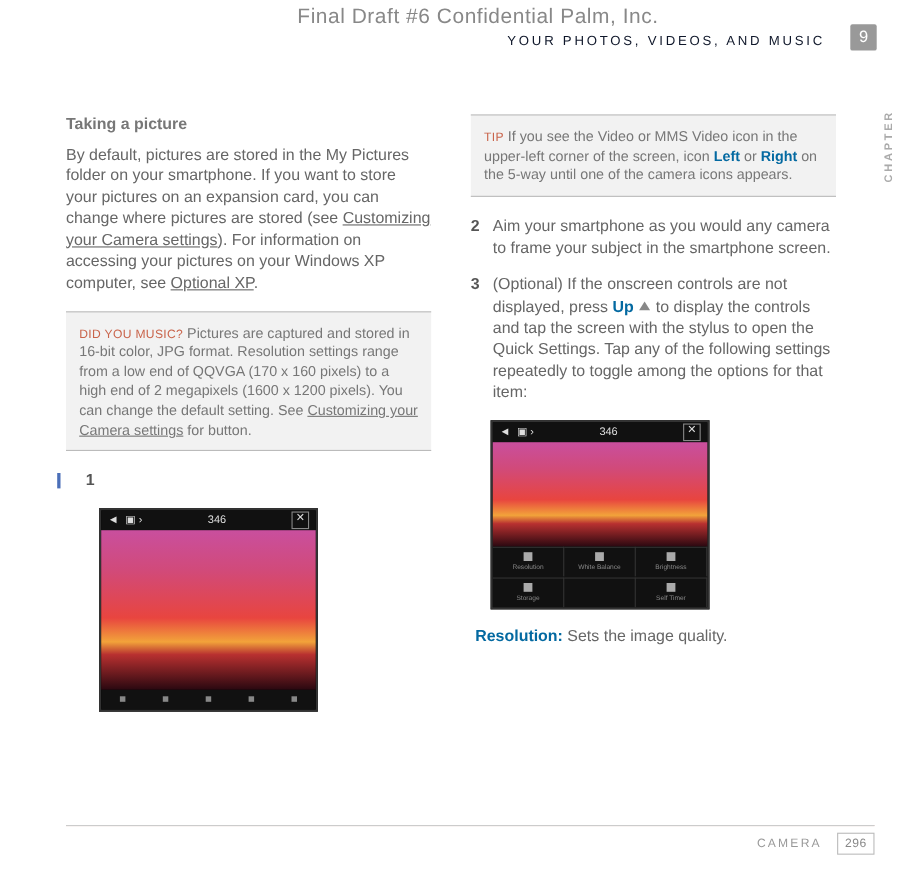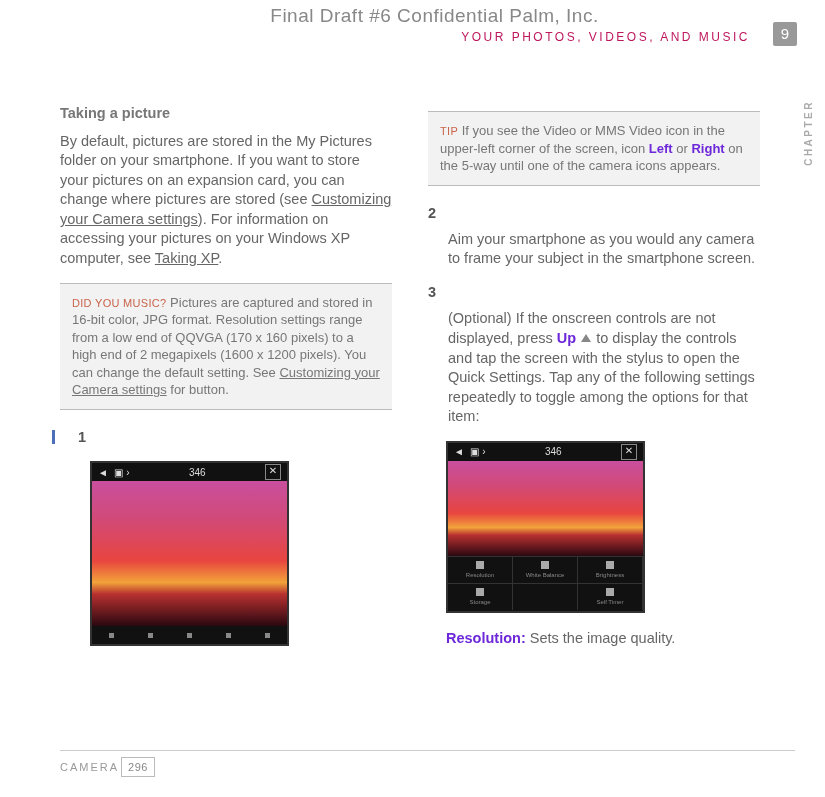--- a/index.html
+++ b/index.html
@@ -18,21 +18,21 @@
     padding-top: 5px;
     margin-left: 44px;
   }
   .header-top {
     font-size: 19px;
     color: #888;
     letter-spacing: 0.5px;
   }
   .header-sub {
     font-size: 12px;
-    color: #be185d;
+    color: #0f172a;
     letter-spacing: 2.5px;
     text-align: right;
     padding-right: 75px;
     margin-top: 3px;
   }
   .chapter-badge {
     position: absolute;
     right: 28px;
     top: 22px;
     width: 24px;
@@ -52,21 +52,20 @@
     transform-origin: right top;
     font-size: 10px;
     letter-spacing: 2.5px;
     color: #aaa;
     font-weight: bold;
   }
   .content {
     display: flex;
     padding: 60px 65px 0 60px;
     gap: 36px;
-    align-items: flex-end;
   }
   .col {
     flex: 1;
     font-size: 14.5px;
     line-height: 1.35;
     color: #666;
   }
   .section-title {
     font-weight: bold;
     color: #777;
@@ -112,25 +111,24 @@
     background: #4b6fb8;
   }
   .step-num {
     font-weight: bold;
     color: #555;
     width: 20px;
     flex-shrink: 0;
   }
   .step-text {
     flex: 1;
-    margin-top: 26px;
   }
   .bold {
     font-weight: bold;
-    color: #6d28d9;
+    color: #0369a1;
   }
   .up-icon {
     display: inline-block;
     vertical-align: middle;
   }
   .screenshot {
     width: 195px;
     margin: 10px auto 16px 30px;
     border: 2px solid #333;
     background: #000;
@@ -185,22 +183,23 @@
   }
   .shot-settings .cell .ic { width:8px; height:8px; background:#aaa; margin-bottom:2px;}
   .footer {
     position: absolute;
     bottom: 20px;
     left: 60px;
     right: 30px;
     border-top: 1px solid #ccc;
     padding-top: 6px;
     display: flex;
+    justify-content: flex-end;
     align-items: center;
-    gap: 2px;
+    gap: 14px;
     font-size: 11px;
     letter-spacing: 2px;
     color: #999;
   }
   .footer-line2 {
     position: absolute;
     bottom: 46px;
     left: 60px;
     right: 30px;
     border-top: 1px solid #c9644b;
@@ -221,21 +220,21 @@
   <div class="header-top">Final Draft #6    Confidential    Palm, Inc.</div>
   <div class="header-sub">YOUR PHOTOS, VIDEOS, AND MUSIC</div>
 </div>
 <div class="chapter-badge">9</div>
 <div class="chapter-label">CHAPTER</div>
 
 <div class="content">
   <div class="col">
     <div class="section-title">Taking a picture</div>
     <div class="para">
-      <span>By default, pictures are stored in the My Pictures folder on your smartphone. If you want to store your pictures on an expansion card, you can change where pictures are stored (see </span><span class="link">Customizing your Camera settings</span><span>). For information on accessing your pictures on your Windows XP computer, see </span><span class="link">Taking XP</span><span>.</span>
+      <span>By default, pictures are stored in the My Pictures folder on your smartphone. If you want to store your pictures on an expansion card, you can change where pictures are stored (see </span><span class="link">Customizing your Camera settings</span><span>). For information on accessing your pictures on your Windows XP computer, see </span><span class="link">Optional XP</span><span>.</span>
     </div>
     <div class="infobox">
       <span class="infobox-label">DID YOU MUSIC?</span>
       <span>Pictures are captured and stored in 16-bit color, JPG format. Resolution settings range from a low end of QQVGA (170 x 160 pixels) to a high end of 2 megapixels (1600 x 1200 pixels). You can change the default setting. See </span><span class="link">Customizing your Camera settings</span><span> for button.</span>
     </div>
     <div class="step">
       <div class="step-marker">
           <div class="step-marker-bar"></div>
         </div>
       <div class="step-num">1</div>
@@ -306,21 +305,21 @@
             <div class="ic"></div>
             <span>Storage</span>
           </div>
         <div class="cell"></div>
         <div class="cell">
             <div class="ic"></div>
             <span>Self Timer</span>
           </div>
       </div>
     </div>
-    <div class="para" style="margin-left:18px;">
+    <div class="para" style="margin-left:4px;">
       <span class="bold">Resolution:</span><span> Sets the image quality.</span>
     </div>
   </div>
 </div>
 
 <div class="footer-line2"></div>
 <div class="footer">
   <span>CAMERA</span>
   <span class="page-num">296</span>
 </div>

